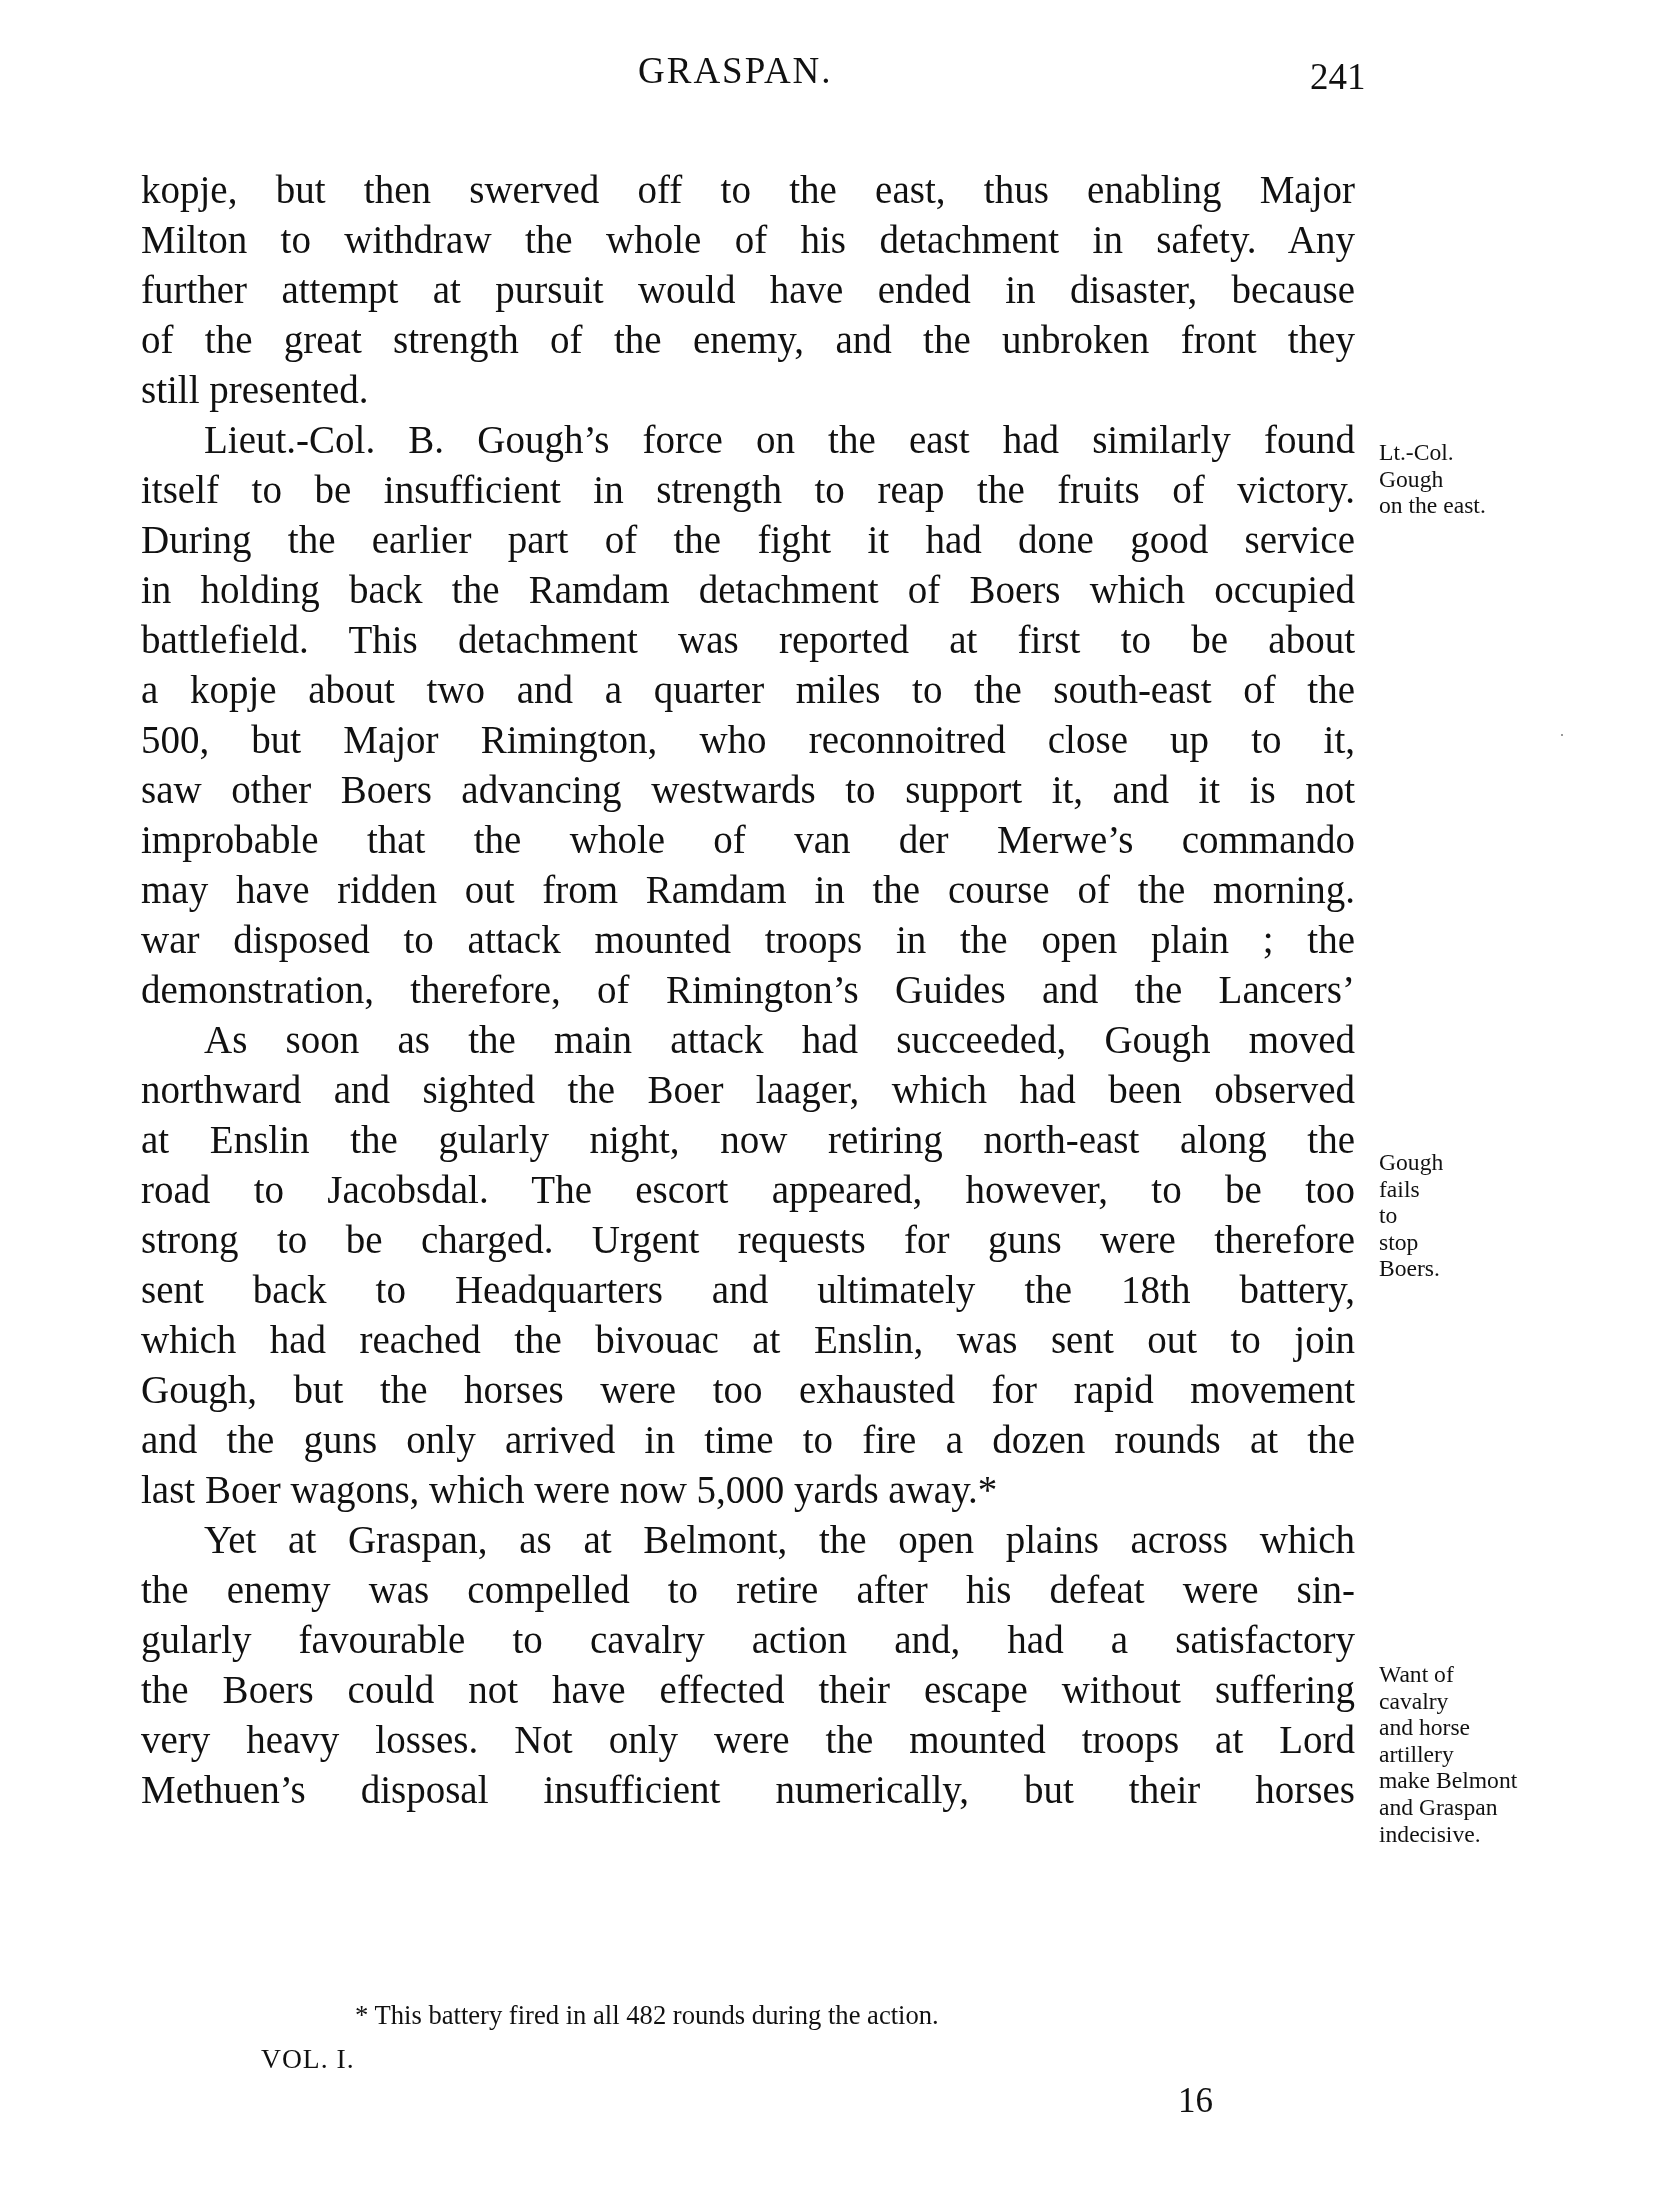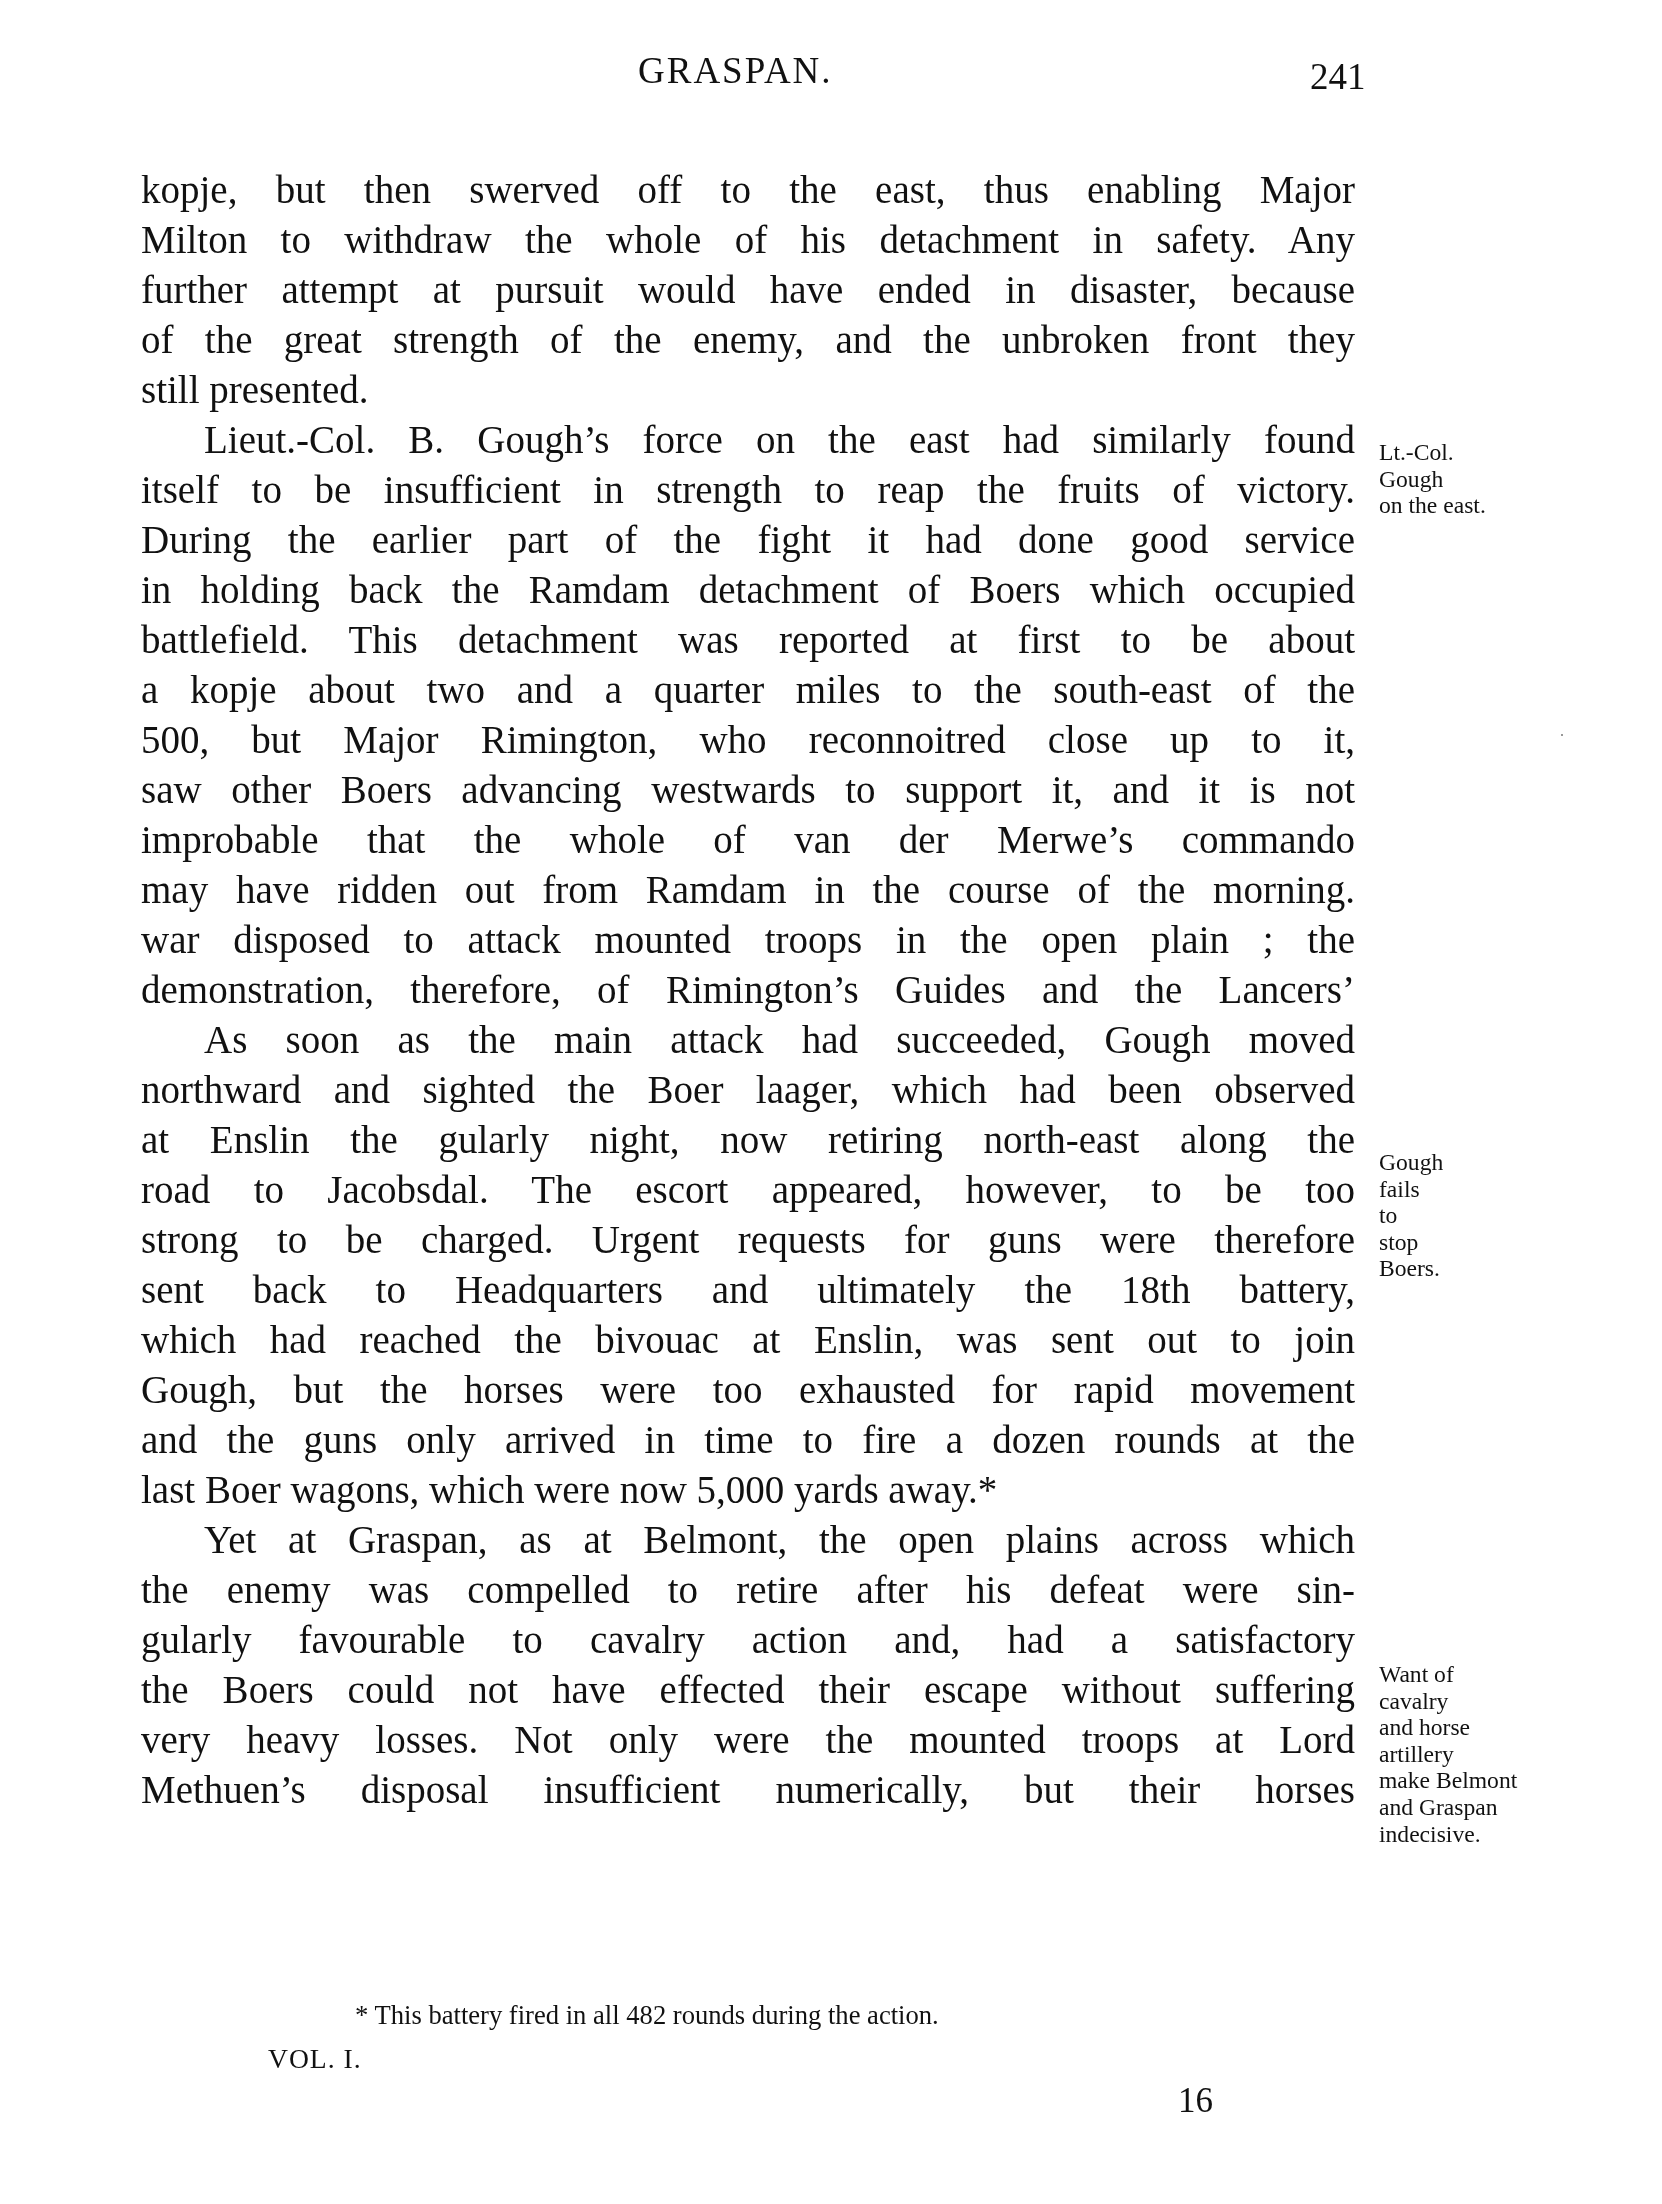--- a/index.html
+++ b/index.html
@@ -9,21 +9,21 @@
     .head-title { position: absolute; left: 638px; top: 3.9px; font-size: 37px; letter-spacing: 2px; }
     .head-page { position: absolute; left: 1310px; top: 9.9px; font-size: 37px; }
     .body-text { position: absolute; left: 141px; top: 165px; width: 1214px; }
     .line { display: block; height: 50px; line-height: 50px; font-size: 39px;
             white-space: nowrap; text-align: justify; text-align-last: justify; }
     .line.last { text-align-last: left; }
     .line.indent { padding-left: 63px; }
     .sidenote { position: absolute; left: 1379px; font-size: 23.6px; line-height: 26.6px; }
     .sidenote span { display: block; white-space: nowrap; }
     .footnote { position: absolute; left: 355px; top: 2000px; font-size: 26.6px; white-space: nowrap; }
-    .signature { position: absolute; left: 268px; top: 2043px; font-size: 27.6px; letter-spacing: 1px; }
+    .signature { position: absolute; left: 261px; top: 2043px; font-size: 27.6px; letter-spacing: 1px; }
     .folio { position: absolute; left: 1178px; top: 2039px; font-size: 35px; margin-top: 42px; }
     .speck { position: absolute; left: 1561px; top: 734px; width: 2px; height: 2px; background: #999; }
   </style>
 </head>
 <body>
 
 <div class="running-head">
   <span class="head-title">GRASPAN.</span>
   <span class="head-page">241</span>
 </div>

